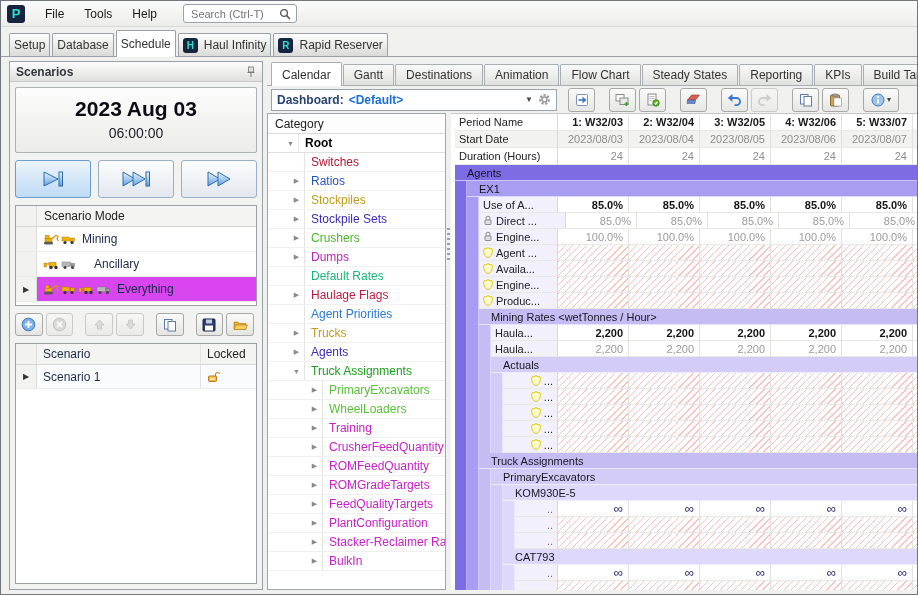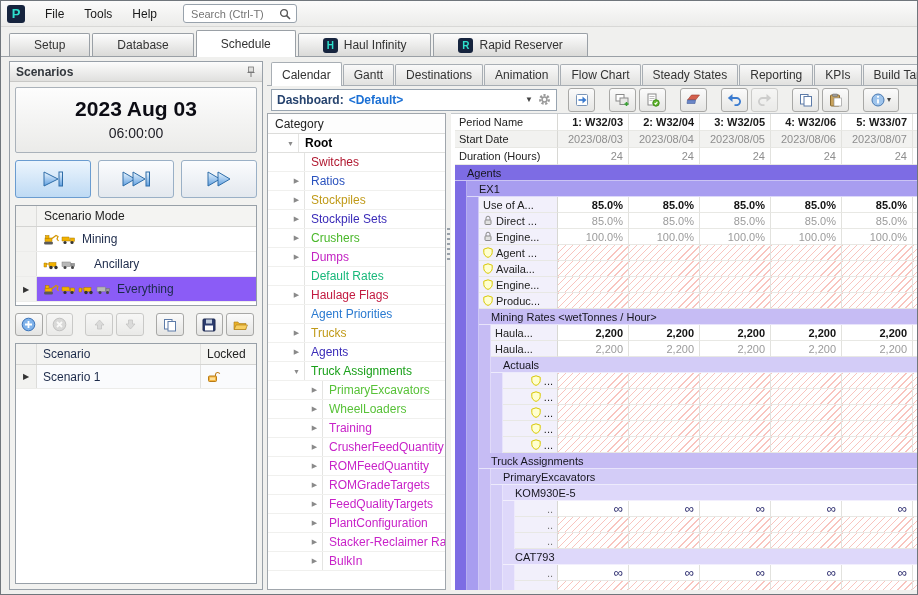--- a/index.html
+++ b/index.html
@@ -15,21 +15,21 @@
     font-size:13px;display:flex;align-items:center;justify-content:center;margin-right:10px;}
   .menu-item{padding:4px 10px;font-size:12px;color:#1a1a1a;}
   .searchbox{margin-left:16px;width:114px;height:19px;border:1px solid #98a2ac;border-radius:3px;
     background:#fff;display:flex;align-items:center;padding:0 5px;}
   .searchbox input{border:none;outline:none;flex:1;min-width:0;font-size:11px;color:#555;
     background:transparent;font-family:inherit;}
 
   
   .tabbar{height:30px;display:flex;align-items:flex-end;padding-left:8px;border-bottom:1px solid #9aa0a6;
     background:#f0f0ee;position:relative;}
-  .mtab{height:23px;display:flex;align-items:center;gap:6px;padding:0 24px;font-size:12px;color:#333;
+  .mtab{height:23px;display:flex;align-items:center;gap:6px;padding:0 4px;font-size:12px;color:#333;
     background:linear-gradient(#fdfdfd,#dadad8);border:1px solid #9aa0a6;border-bottom:none;
     border-radius:2px 2px 0 0;margin-right:2px;white-space:nowrap;}
   .mtab.active{height:27px;background:#fff;margin-bottom:-1px;position:relative;z-index:3;}
   .lettericon{width:15px;height:15px;border-radius:3px;background:#16243e;color:#2ee0cc;font-weight:bold;
     font-size:10px;display:flex;align-items:center;justify-content:center;}
 
   .content{position:absolute;top:57px;left:0;right:0;bottom:0;display:flex;padding:3px 0 4px 8px;gap:4px;}
 
   
   .left-panel{width:254px;display:flex;flex-direction:column;border:1px solid #98a0a8;background:#f2f2f0;}
@@ -45,21 +45,21 @@
   .playbtn{flex:1;height:38px;border:1px solid #9ab0c6;border-radius:3px;
     background:linear-gradient(#fbfcfe,#e3e8ee);display:flex;align-items:center;justify-content:center;}
   .playbtn.primary{background:linear-gradient(#ecf5fd,#bedaf4);border-color:#6a9cd0;}
   .modebox{border:1px solid #98a0a8;background:#fff;padding-bottom:3px;}
   .thead{height:21px;display:flex;align-items:stretch;border-bottom:1px solid #d4d4d2;background:#f4f4f2;}
   .thead-label{display:flex;align-items:center;padding-left:7px;font-size:12px;color:#222;flex:1;}
   .sel-col{width:21px;flex:none;background:#f2f2f0;border-right:1px solid #dcdcda;display:flex;
     align-items:center;justify-content:center;font-size:8px;color:#333;}
   .mode-row{height:25px;display:flex;align-items:stretch;border-bottom:1px solid #ececea;}
   .mode-cell{flex:1;display:flex;align-items:center;gap:2px;padding-left:6px;font-size:12px;color:#1c2a4a;}
-  .mode-row.selected .mode-cell{background:#8b5cf6;}
+  .mode-row.selected .mode-cell{background:#d946ef;}
   .sc-toolbar{display:flex;align-items:center;}
   .tbtn{width:29px;height:23px;border:1px solid #a8a8a6;border-radius:3px;margin-right:3px;
     background:linear-gradient(#fbfbfb,#e4e4e2);display:flex;align-items:center;justify-content:center;}
   .tbtn.disabled{opacity:.55;}
   .tb-gap{width:9px;flex:none;}
   .scbox{flex:1;border:1px solid #98a0a8;background:#fff;display:flex;flex-direction:column;overflow:hidden;}
   .sc-name-col{flex:1;display:flex;align-items:center;padding-left:6px;font-size:12px;color:#1c2a4a;}
   .sc-locked-col{width:56px;flex:none;border-left:1px solid #e2e2e0;display:flex;align-items:center;
     padding-left:6px;font-size:12px;color:#222;}
   .sc-row{height:24px;display:flex;align-items:stretch;border-bottom:1px solid #ececea;background:#fafbfd;}
@@ -746,47 +746,47 @@
               <div class="gcell val-bold">85.0%</div>
               <div class="gcell val-bold">85.0%</div>
               <div class="gcell val-bold">85.0%</div>
               <div class="gcell val-bold">85.0%</div>
               <div class="gsliver"></div>
             </div>
             <div class="grow">
               <div class="gutter"></div>
               <div class="gbar" style="background: rgb(125, 108, 228);"></div>
               <div class="gbar" style="background: rgb(168, 157, 240);"></div>
+              <div class="glabel" style="width: 87px;">
+                <span class="ic">
+                  <svg width="10" height="11" viewBox="0 0 10 11">
+                    <path d="M3,5 V3.2 a2,2 0 0 1 4,0 V5" fill="none" stroke="#8a8a8a"></path>
+                    <rect x="2" y="5" width="6" height="4.5" rx=".8" fill="#e2e2e2" stroke="#8a8a8a"></rect>
+                  </svg>
+                </span>
+                <span>Direct ...</span>
+              </div>
+              <div class="gcell val-muted">85.0%</div>
+              <div class="gcell val-muted">85.0%</div>
+              <div class="gcell val-muted">85.0%</div>
+              <div class="gcell val-muted">85.0%</div>
+              <div class="gcell val-muted">85.0%</div>
+              <div class="gsliver"></div>
+            </div>
+            <div class="grow">
+              <div class="gutter"></div>
+              <div class="gbar" style="background: rgb(125, 108, 228);"></div>
+              <div class="gbar" style="background: rgb(168, 157, 240);"></div>
               <div class="glabel" style="width: 79px;">
                 <span class="ic">
                   <svg width="10" height="11" viewBox="0 0 10 11">
                     <path d="M3,5 V3.2 a2,2 0 0 1 4,0 V5" fill="none" stroke="#8a8a8a"></path>
                     <rect x="2" y="5" width="6" height="4.5" rx=".8" fill="#e2e2e2" stroke="#8a8a8a"></rect>
                   </svg>
                 </span>
-                <span>Direct ...</span>
-              </div>
-              <div class="gcell val-muted">85.0%</div>
-              <div class="gcell val-muted">85.0%</div>
-              <div class="gcell val-muted">85.0%</div>
-              <div class="gcell val-muted">85.0%</div>
-              <div class="gcell val-muted">85.0%</div>
-              <div class="gsliver"></div>
-            </div>
-            <div class="grow">
-              <div class="gutter"></div>
-              <div class="gbar" style="background: rgb(125, 108, 228);"></div>
-              <div class="gbar" style="background: rgb(168, 157, 240);"></div>
-              <div class="glabel" style="width: 79px;">
-                <span class="ic">
-                  <svg width="10" height="11" viewBox="0 0 10 11">
-                    <path d="M3,5 V3.2 a2,2 0 0 1 4,0 V5" fill="none" stroke="#8a8a8a"></path>
-                    <rect x="2" y="5" width="6" height="4.5" rx=".8" fill="#e2e2e2" stroke="#8a8a8a"></rect>
-                  </svg>
-                </span>
                 <span>Engine...</span>
               </div>
               <div class="gcell val-muted">100.0%</div>
               <div class="gcell val-muted">100.0%</div>
               <div class="gcell val-muted">100.0%</div>
               <div class="gcell val-muted">100.0%</div>
               <div class="gcell val-muted">100.0%</div>
               <div class="gsliver"></div>
             </div>
             <div class="grow">

